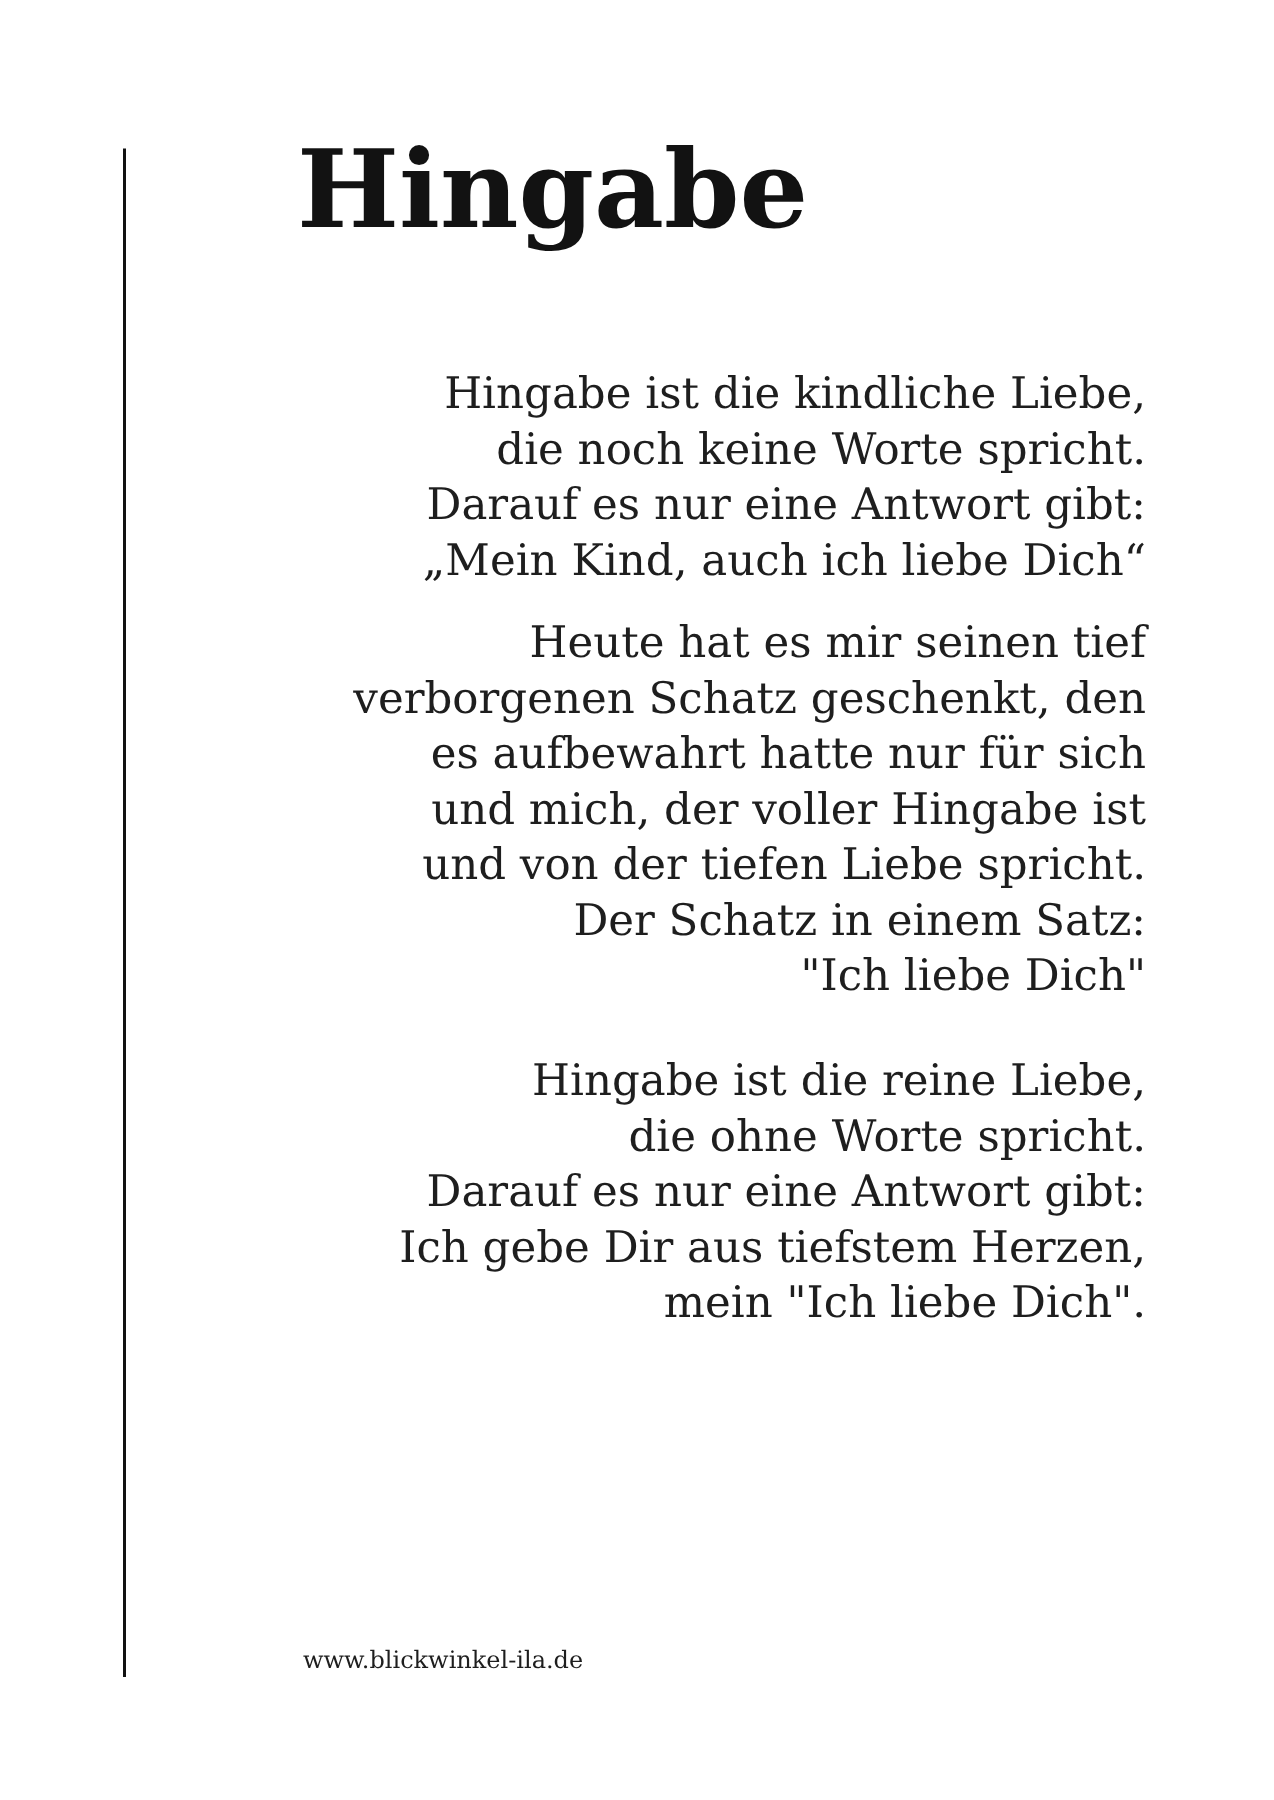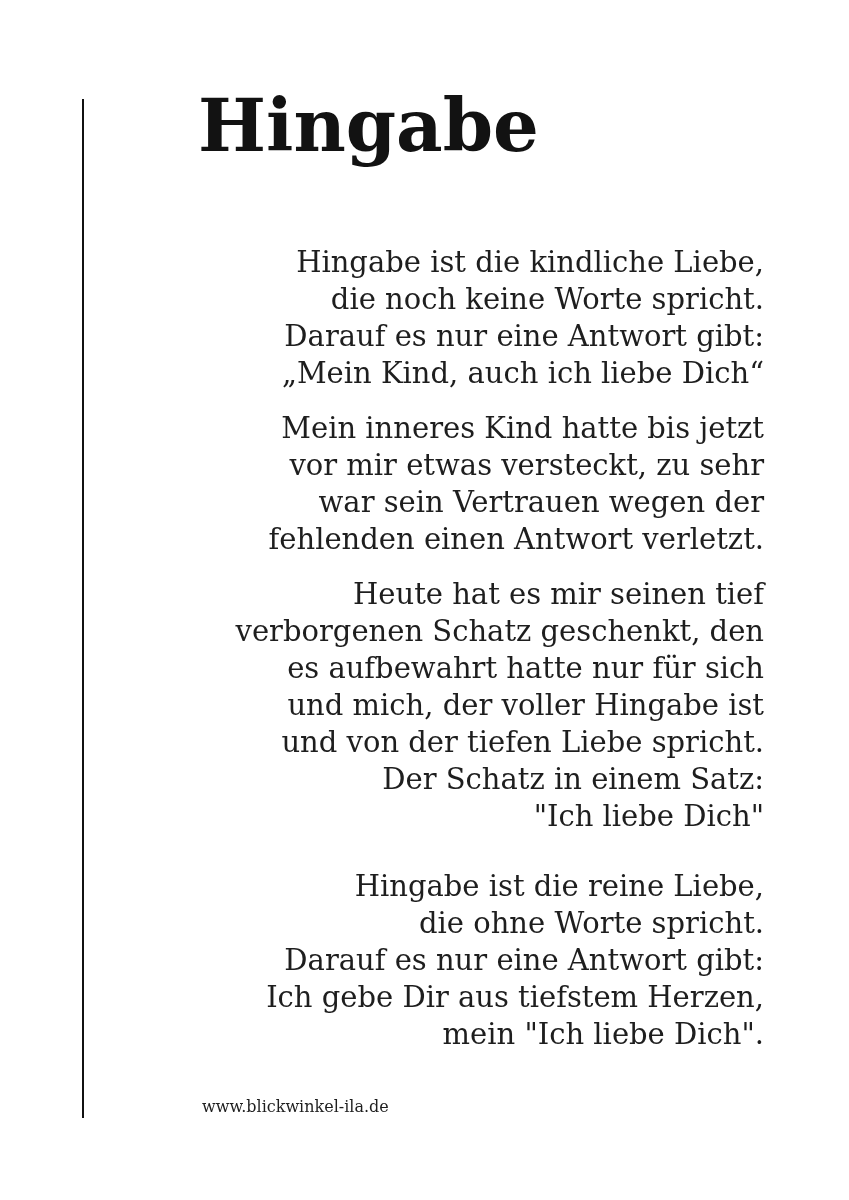--- a/index.html
+++ b/index.html
@@ -72,24 +72,20 @@
 
   <div class="vertical-rule"></div>
 
   <h1 class="poem-title">Hingabe</h1>
 
   <div class="poem">
     <p>Hingabe ist die kindliche Liebe,
 die noch keine Worte spricht.
 Darauf es nur eine Antwort gibt:
 „Mein Kind, auch ich liebe Dich“</p>
-    <p>Mein inneres Kind hatte bis jetzt
-vor mir etwas versteckt, zu sehr
-war sein Vertrauen wegen der
-fehlenden einen Antwort verletzt.</p>
     <p>Heute hat es mir seinen tief
 verborgenen Schatz geschenkt, den
 es aufbewahrt hatte nur für sich
 und mich, der voller Hingabe ist
 und von der tiefen Liebe spricht.
 Der Schatz in einem Satz:
 "Ich liebe Dich"</p>
     <p class="gap-large">Hingabe ist die reine Liebe,
 die ohne Worte spricht.
 Darauf es nur eine Antwort gibt:

